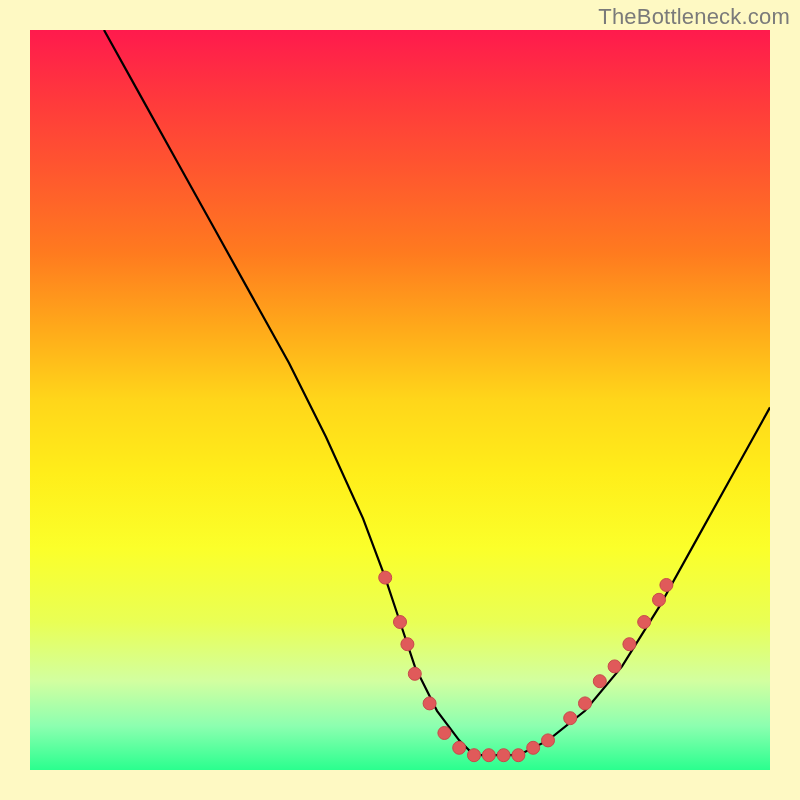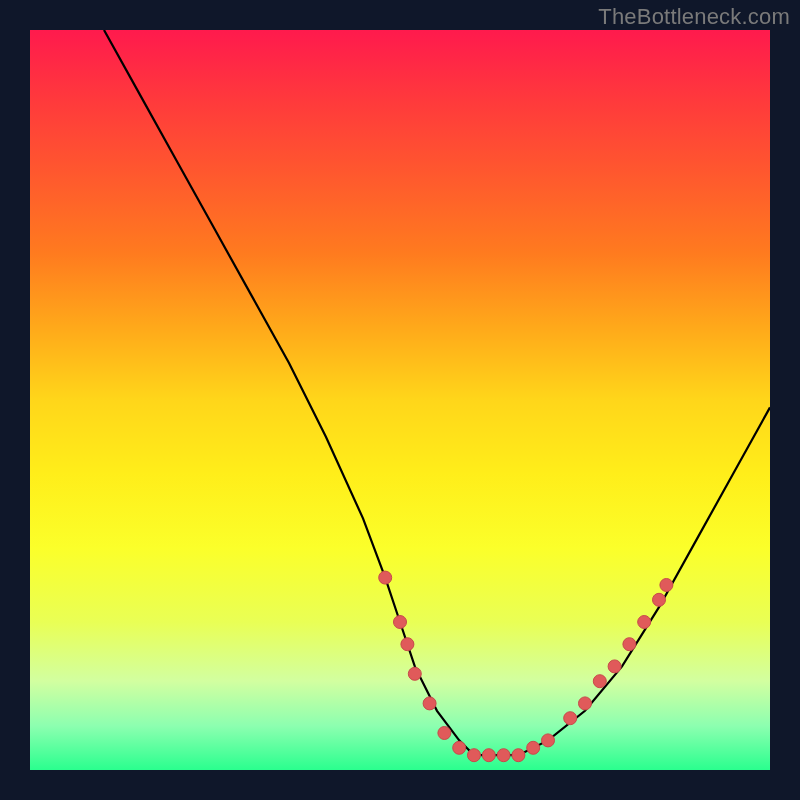--- a/index.html
+++ b/index.html
@@ -8,21 +8,21 @@
     width: 800px;
     height: 800px;
     background: #000;
     overflow: hidden;
     font-family: Arial, Helvetica, sans-serif;
   }
   .frame {
     position: relative;
     width: 800px;
     height: 800px;
-    background: #0f172a;
+    background: #fef9c3;
   }
   .plot-area {
     position: absolute;
     left: 30px;
     top: 30px;
     width: 740px;
     height: 740px;
     background: linear-gradient(to bottom,
       #ff1a4d 0%,
       #ff3b3b 10%,

